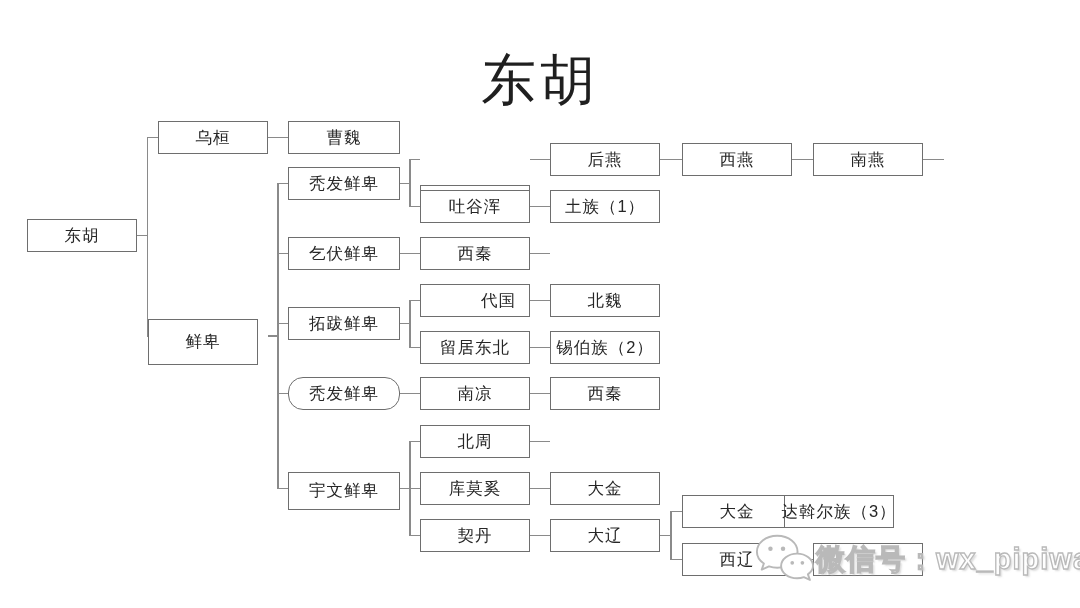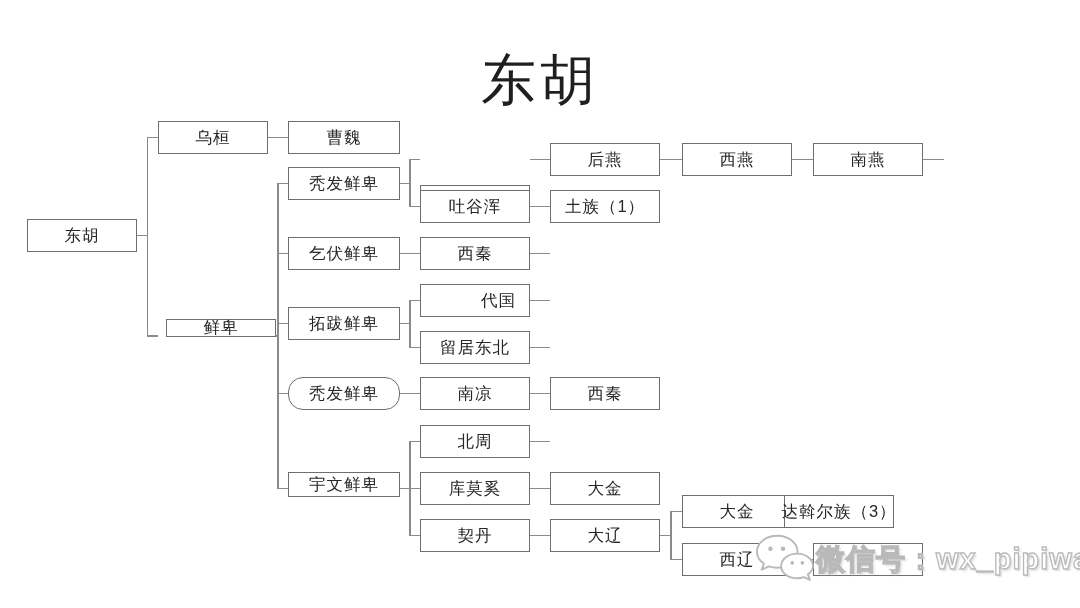--- a/index.html
+++ b/index.html
@@ -84,37 +84,39 @@
           <circle cx="39.5" cy="31" r="1.9"></circle>
           <circle cx="50" cy="31" r="1.9"></circle>
         </g>
       </svg>
     </span>
     <span id="watermark-text">微信号：wx_pipiwa</span>
   </div>
 <div class="node" style="left: 27px; top: 219px; width: 110px; height: 33px;">东胡</div>
     <div class="node" style="left: 158px; top: 121px; width: 110px; height: 33px;">乌桓</div>
     <div class="node" style="left: 288px; top: 121px; width: 112px; height: 33px;">曹魏</div>
-    <div class="node" style="left: 166px; top: 319px; width: 110px; height: 18px;">鲜卑</div>
+    <div class="node" style="left: 148px; top: 319px; width: 110px; height: 46px;">鲜卑</div>
     <div class="node" style="left: 288px; top: 167px; width: 112px; height: 33px;">秃发鲜卑</div>
     <div class="node" style="left: 420px; top: 143px; width: 110px; height: 33px; margin-top: 42px;">前燕</div>
     <div class="node" style="left: 550px; top: 143px; width: 110px; height: 33px;">后燕</div>
     <div class="node" style="left: 682px; top: 143px; width: 110px; height: 33px;">西燕</div>
     <div class="node" style="left: 813px; top: 143px; width: 110px; height: 33px;">南燕</div>
     <div class="node" style="left: 420px; top: 190px; width: 110px; height: 33px;">吐谷浑</div>
     <div class="node" style="left: 550px; top: 190px; width: 110px; height: 33px;">土族（1）</div>
     <div class="node" style="left: 288px; top: 237px; width: 112px; height: 33px;">乞伏鲜卑</div>
     <div class="node" style="left: 420px; top: 237px; width: 110px; height: 33px;">西秦</div>
     <div class="node" style="left: 288px; top: 307px; width: 112px; height: 33px;">拓跋鲜卑</div>
     <div class="node" style="left: 420px; top: 284px; width: 110px; height: 33px; padding-left: 47px;">代国</div>
+    <div class="node" style="left: 550px; top: 284px; width: 110px; height: 33px;">北魏</div>
     <div class="node" style="left: 420px; top: 331px; width: 110px; height: 33px;">留居东北</div>
+    <div class="node" style="left: 550px; top: 331px; width: 110px; height: 33px;">锡伯族（2）</div>
     <div class="node" style="left: 288px; top: 377px; width: 112px; height: 33px; border-radius: 15px;">秃发鲜卑</div>
     <div class="node" style="left: 420px; top: 377px; width: 110px; height: 33px;">南凉</div>
     <div class="node" style="left: 550px; top: 377px; width: 110px; height: 33px;">西秦</div>
-    <div class="node" style="left: 288px; top: 472px; width: 112px; height: 25px;">宇文鲜卑</div>
+    <div class="node" style="left: 288px; top: 472px; width: 112px; height: 38px;">宇文鲜卑</div>
     <div class="node" style="left: 420px; top: 425px; width: 110px; height: 33px;">北周</div>
     <div class="node" style="left: 420px; top: 472px; width: 110px; height: 33px;">库莫奚</div>
     <div class="node" style="left: 550px; top: 472px; width: 110px; height: 33px;">大金</div>
     <div class="node" style="left: 420px; top: 519px; width: 110px; height: 33px;">契丹</div>
     <div class="node" style="left: 550px; top: 519px; width: 110px; height: 33px;">大辽</div>
     <div class="node" style="left: 682px; top: 495px; width: 110px; height: 33px;">大金</div>
     <div class="node" style="left: 784px; top: 495px; width: 110px; height: 33px;">达斡尔族（3）</div>
     <div class="node" style="left: 682px; top: 543px; width: 110px; height: 33px;">西辽</div>
     <div class="node" style="left: 813px; top: 543px; width: 110px; height: 33px;"></div>
     <div class="connector" style="left: 137px; top: 234.75px; width: 10.5px; height: 1.5px;"></div>

